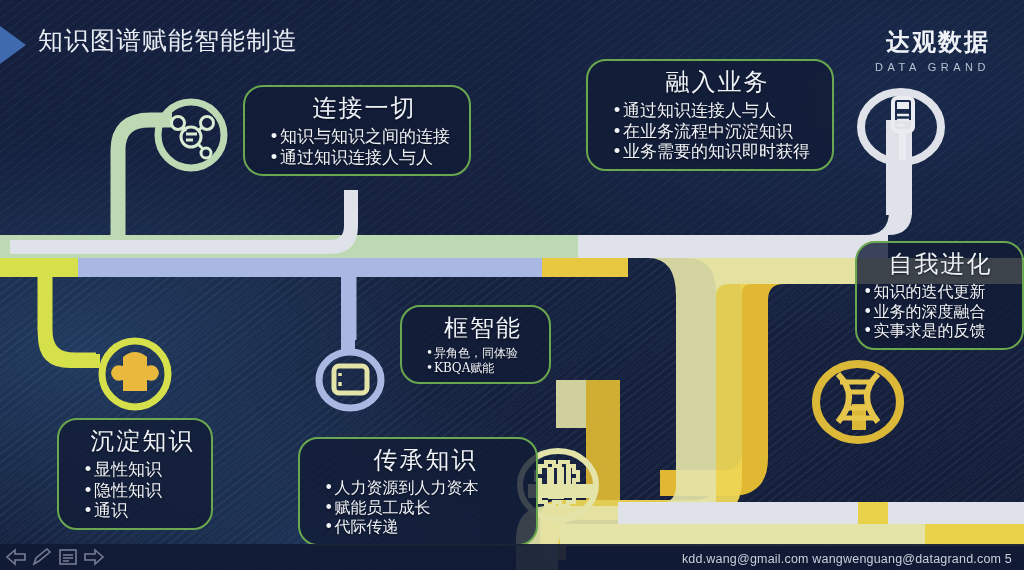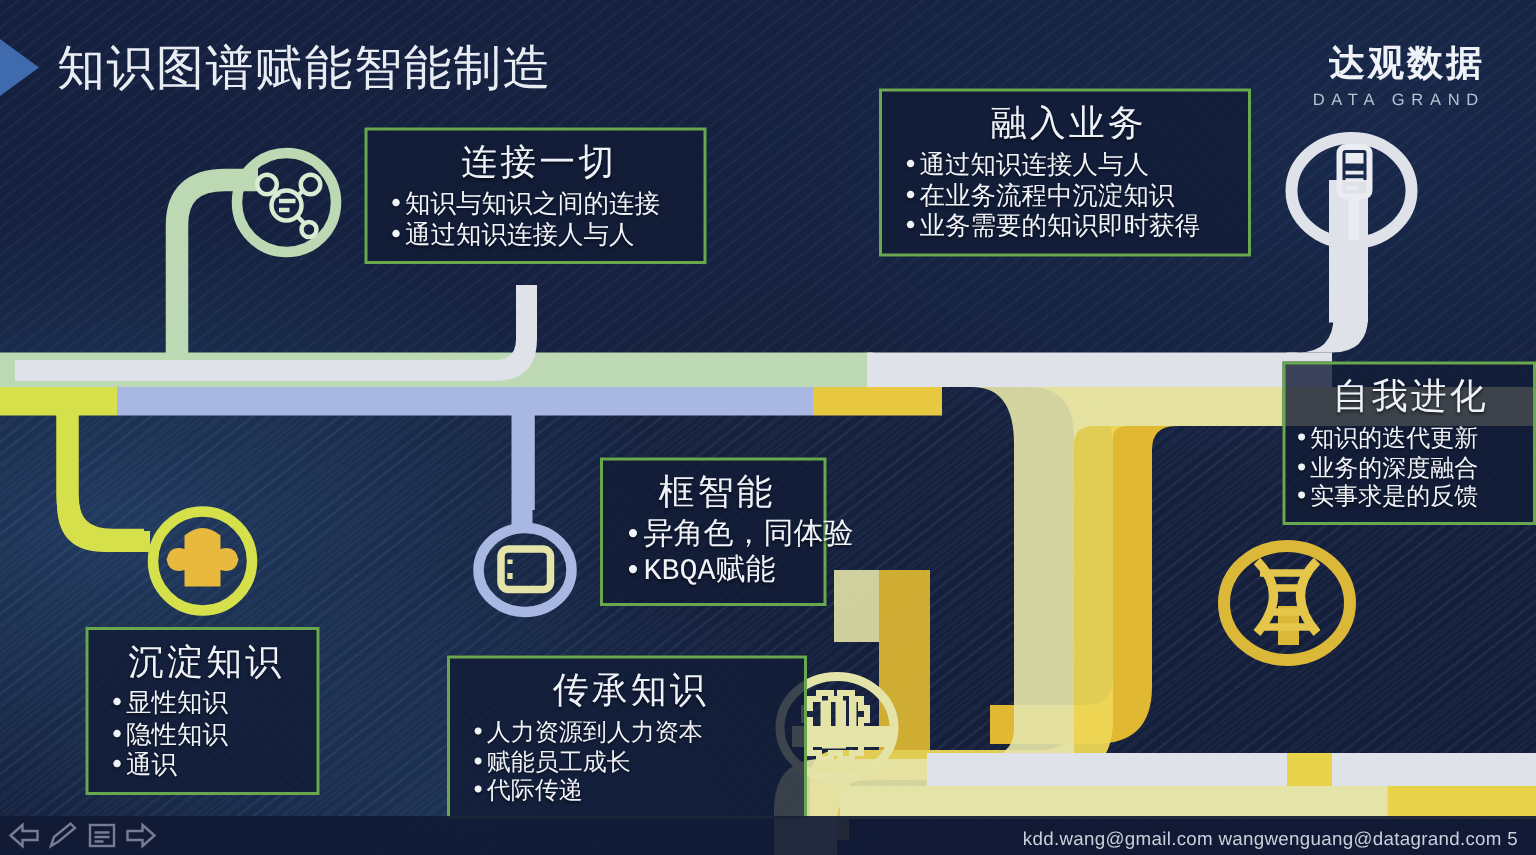--- a/index.html
+++ b/index.html
@@ -33,21 +33,21 @@
 
   
   #title-marker{
     left:0px;top:26px;width:0;height:0;
     border-top:19px solid transparent;
     border-bottom:19px solid transparent;
     border-left:26px solid #3f6aad;
   }
   #page-title{
     left:38px;top:24px;
-    font-size:32px;color:#e8ecf3;letter-spacing:1px;
+    font-size:25px;color:#e8ecf3;letter-spacing:1px;
     font-family:Liberation Serif, serif;
     white-space:nowrap;
   }
 
   
   #brand{right:34px;top:26px;text-align:center;}
   #brand-cn{
     font-size:24px;font-weight:bold;color:#eef1f6;letter-spacing:2px;
     font-family:"DejaVu Sans","Liberation Sans",sans-serif;
     text-align:right;
@@ -60,24 +60,24 @@
   
   #ribbon{position:absolute;left:0;top:0;width:1024px;height:570px;}
 
   
   #pipes{position:absolute;left:0;top:0;width:1024px;height:570px;}
 
   
   .box{
     position:absolute;
     border:2px solid #6aa84f;
-    border-radius:0;
+    border-radius:20px;
     background:rgba(17,27,54,.80);
     box-sizing:border-box;
-    padding:5px 9px 7px 14px;
+    padding:5px 9px 7px 24px;
   }
   .box h3{
     margin:0 0 2px 0;
     font-size:24px;font-weight:normal;color:#eef2f8;
     text-align:center;letter-spacing:2px;
     font-family:"DejaVu Serif","Liberation Serif",serif;
     text-shadow:0 1px 2px rgba(0,0,0,.6);
   }
   .box ul{
     margin:0;padding:0;list-style:none;
@@ -93,21 +93,21 @@
   #box-connect{left:243px;top:85px;width:228px;}
   #box-embed  {left:586px;top:59px;width:248px;}
   #box-evolve {left:855px;top:241px;width:169px;}
   #box-frame  {left:400px;top:305px;width:151px;}
   #box-precipitate{left:57px;top:418px;width:156px;}
   #box-inherit{left:298px;top:437px;width:240px;}
 
   #box-evolve{padding-left:6px;padding-right:4px;}
   #box-evolve li{font-size:16px;}
   #box-precipitate li{font-size:17px;}
-  #box-frame li{font-size:20px;font-family:Liberation Mono, monospace;}
+  #box-frame li{font-size:12px;}
   #box-inherit li{font-size:16px;}
 
   
   .node{position:absolute;}
 
   
   #footer{
     left:0;right:0;bottom:0;height:26px;
     background:rgba(17,26,52,.92);
   }

